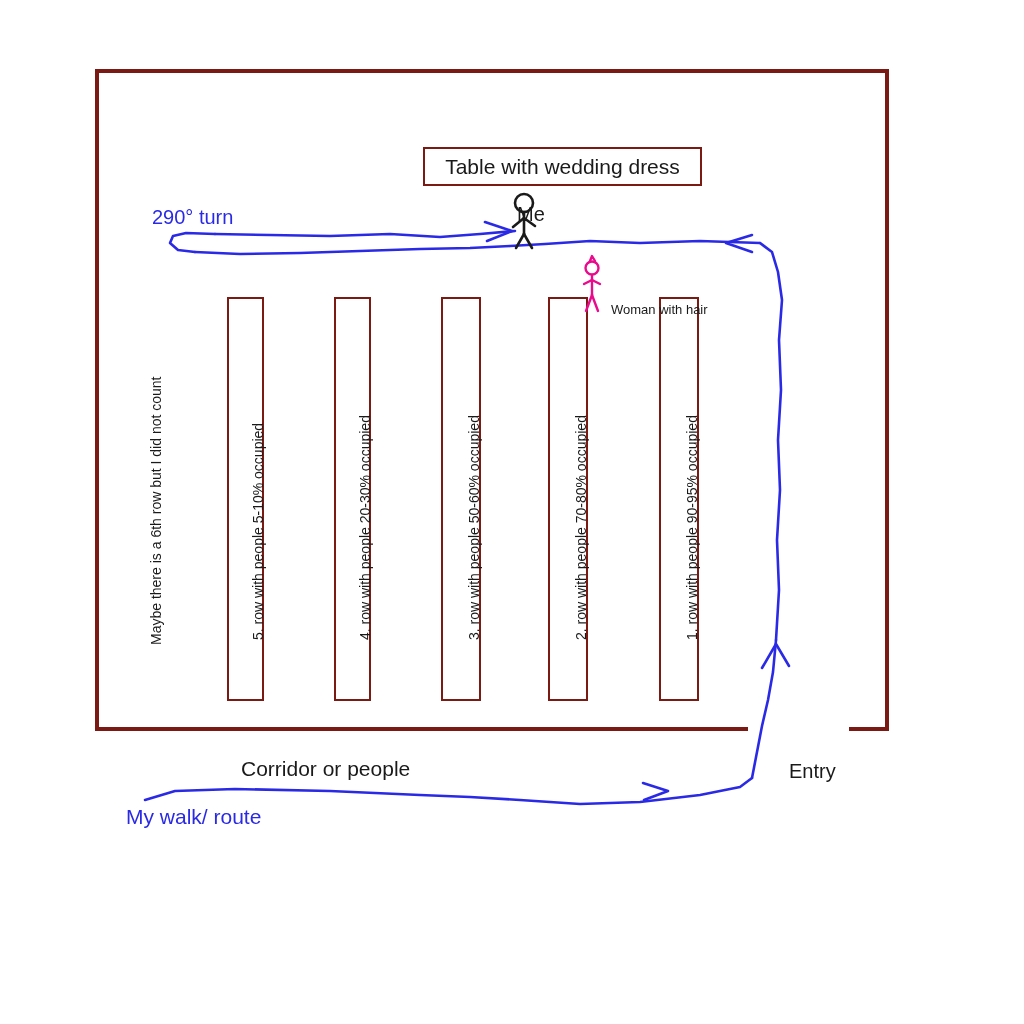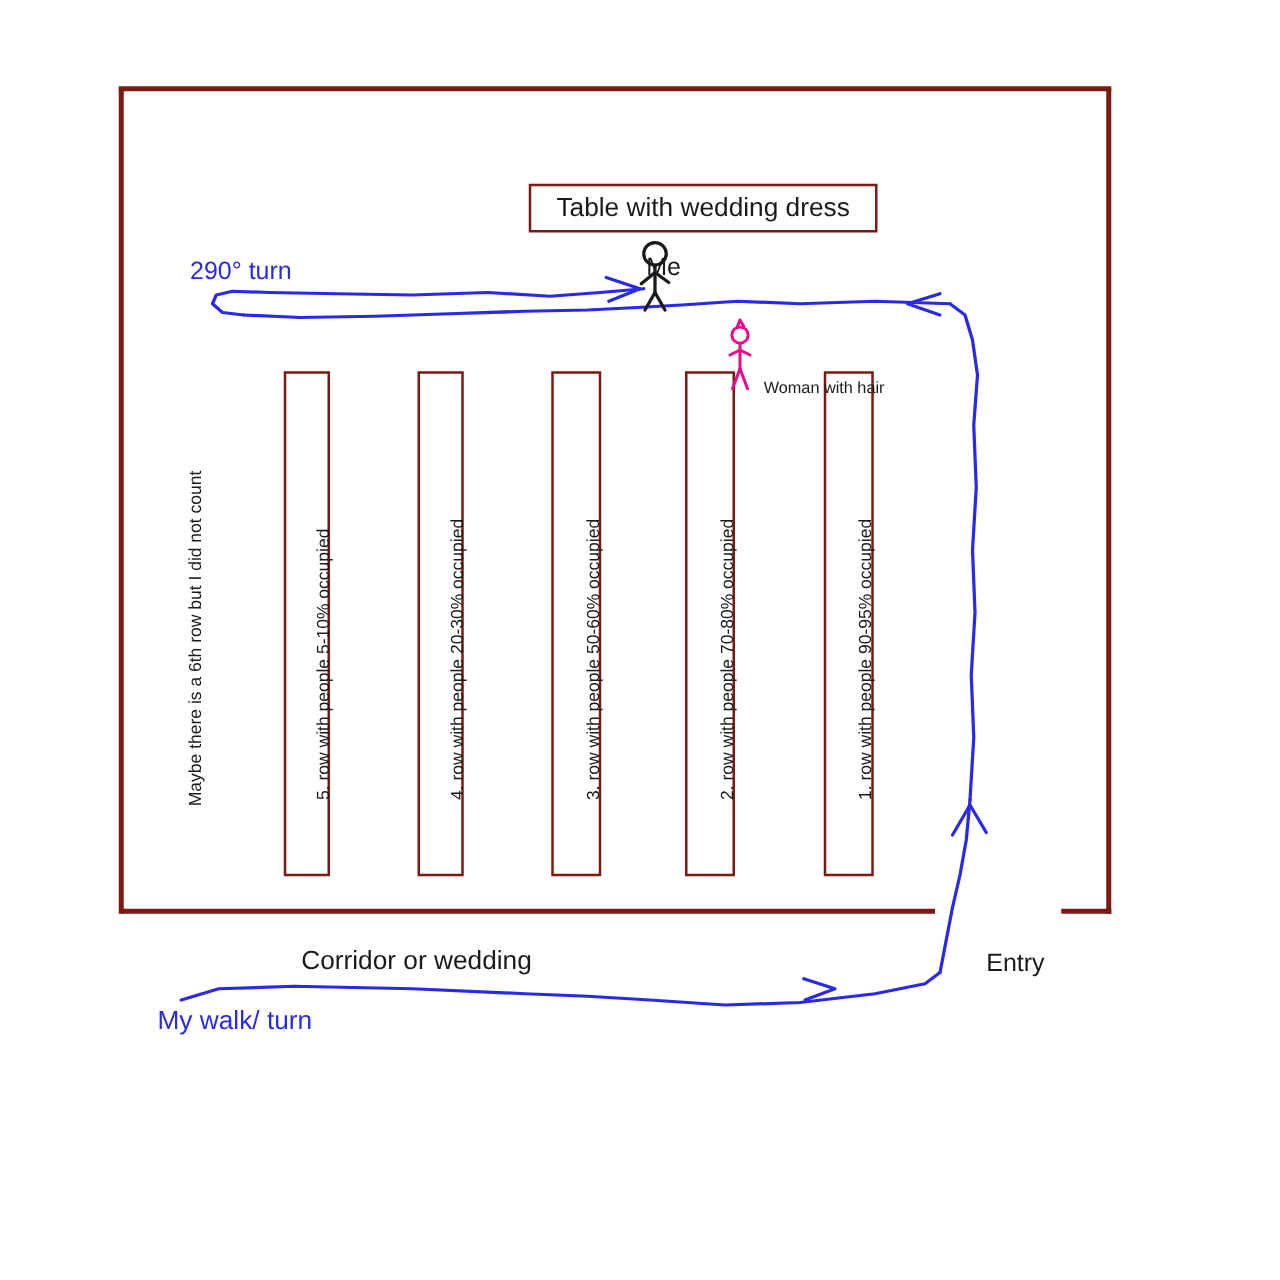--- a/index.html
+++ b/index.html
@@ -112,17 +112,17 @@
       <line x1="592" y1="295" x2="586" y2="311"></line>
       <line x1="592" y1="295" x2="598" y2="311"></line>
     </g>
   </svg>
   <div class="txt" style="left:611px;top:271px;font-size:13px;margin-top:31px;">Woman with hair</div>
 
   <div class="txt blue" style="left:152px;top:206px;font-size:20px;">290° turn</div>
 
   <div class="txt" style="left:789px;top:760px;font-size:20px;text-align:center;">Entry</div>
 
-  <div class="txt" style="left:241px;top:757px;font-size:21px;">Corridor or wedding</div>
+  <div class="txt" style="left:241px;top:757px;font-size:21px;">Corridor or people</div>
 
-  <div class="txt blue" style="left:126px;top:805px;font-size:21px;">My walk/ turn</div>
+  <div class="txt blue" style="left:126px;top:805px;font-size:21px;">My walk/ route</div>
 
 </div>
 
 </body></html>

